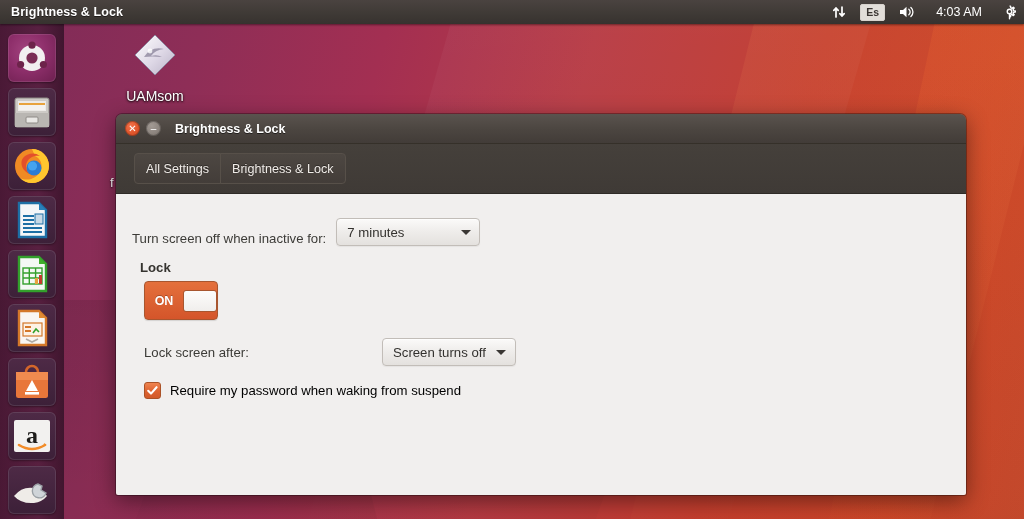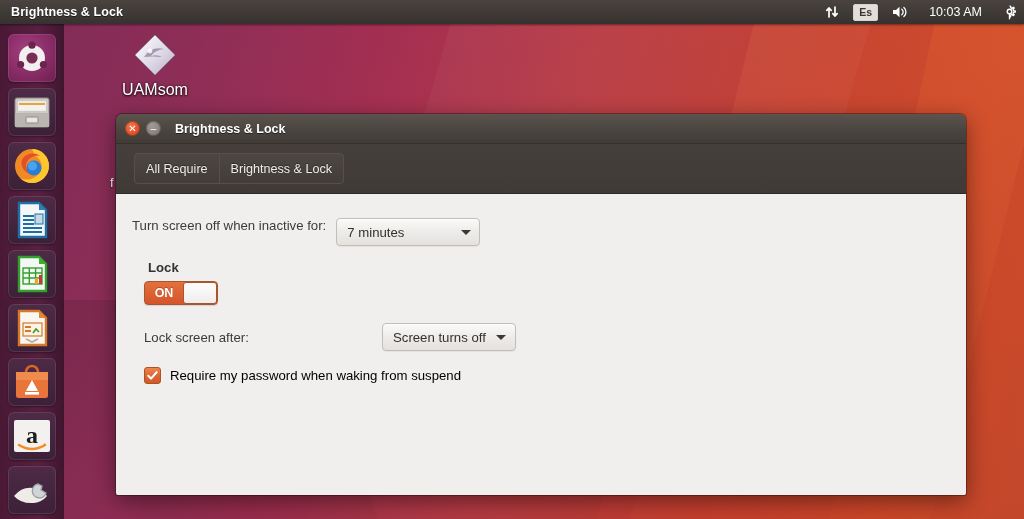--- a/index.html
+++ b/index.html
@@ -151,23 +151,23 @@
     width: 74px;
     text-align: center;
     z-index: 20;
   }
   .di-glyph {
     width: 46px; height: 46px;
     margin: 0 auto;
     position: relative;
   }
   .di-label {
-    margin-top: 3px;
-    color: #ffffff;
-    font-size: 16px;
+    margin-top: 10px;
+    color: #ffffff;
+    font-size: 14px;
     text-shadow: 0 1px 2px rgba(0,0,0,0.85), 0 0 3px rgba(0,0,0,0.6);
   }
   .desktop-text-frag {
     position: absolute;
     left: 110px; top: 175px;
     color: #ffffff;
     font-size: 13px;
     z-index: 21;
     text-shadow: 0 1px 2px rgba(0,0,0,0.8);
   }
@@ -250,21 +250,21 @@
   .content {
     flex: 1;
     background: #f1efee;
     padding: 24px 0 0 16px;
     box-sizing: border-box;
     position: relative;
   }
 
   .row {
     display: flex;
-    align-items: flex-start;
+    align-items: flex-end;
   }
   .row-screenoff { margin-bottom: 14px; }
   .label-text {
     color: #3c3b37;
     font-size: 13.2px;
   }
   .combo {
     height: 28px;
     display: inline-flex;
     align-items: center;
@@ -288,25 +288,25 @@
     border-right: 5px solid transparent;
     border-top: 5px solid #3a3734;
     margin-left: 10px;
     flex: none;
   }
 
   .section-title {
     color: #35332f;
     font-size: 13.2px;
     font-weight: bold;
-    margin: 6px 0 6px 16px;
+    margin: 6px 0 6px 8px;
   }
 
   .toggle {
-    width: 74px; height: 24px;
+    width: 74px; height: 39px;
     border-radius: 4px;
     border: 1px solid #a8562f;
     background: linear-gradient(180deg, #e4703c 0%, #d4552a 100%);
     display: flex;
     align-items: center;
     margin-left: 12px;
     box-sizing: border-box;
     cursor: pointer;
     overflow: hidden;
     box-shadow: 0 1px 1px rgba(0,0,0,0.12);
@@ -383,21 +383,21 @@
         <span class="kbd-badge">Es</span>
       </div>
       <div class="panel-item">
         <svg width="17" height="14" viewBox="0 0 17 14">
           <path d="M1 5 L4 5 L7.5 1.8 L7.5 12.2 L4 9 L1 9 Z" fill="#ffffff"></path>
           <path d="M9.8 4.2 A3.6 3.6 0 0 1 9.8 9.8" stroke="#ffffff" stroke-width="1.3" fill="none" stroke-linecap="round"></path>
           <path d="M11.9 2.4 A6.2 6.2 0 0 1 11.9 11.6" stroke="#ffffff" stroke-width="1.3" fill="none" stroke-linecap="round"></path>
         </svg>
       </div>
       <div class="panel-item">
-        <span class="clock-text">10:03 AM</span>
+        <span class="clock-text">4:03 AM</span>
       </div>
       <div class="panel-item">
         <svg width="15" height="15" viewBox="0 0 16 16">
           <path d="M8 1.2 L9.1 1.2 L9.4 3.1 A5 5 0 0 1 10.6 3.6 L12.1 2.4 L13 3.3 L11.8 4.8 A5 5 0 0 1 12.3 6 L14.2 6.3 L14.2 7.4 L12.3 7.7 A5 5 0 0 1 11.8 8.9 L13 10.4 L12.1 11.3 L10.6 10.1 A5 5 0 0 1 9.4 10.6 L9.1 12.5 L8 12.5" fill="none" stroke="#ffffff" stroke-width="1.5" stroke-linejoin="round"></path>
           <circle cx="8" cy="7" r="2.4" fill="none" stroke="#ffffff" stroke-width="1.5"></circle>
           <path d="M8 10 L8 14.6" stroke="#ffffff" stroke-width="1.5" stroke-linecap="round"></path>
         </svg>
       </div>
     </div>
   </div>
@@ -526,21 +526,21 @@
       <div class="win-btn win-close">
         <span>✕</span>
       </div>
       <div class="win-btn win-min">
         <span>‒</span>
       </div>
       <div class="win-title">Brightness &amp; Lock</div>
     </div>
 
     <div class="toolbar">
-      <div class="tb-button tb-first">All Require</div>
+      <div class="tb-button tb-first">All Settings</div>
       <div class="tb-button tb-second">Brightness &amp; Lock</div>
     </div>
 
     <div class="content">
 
       <div class="row row-screenoff">
         <div class="label-text">Turn screen off when inactive for:</div>
         <div class="combo combo-wide">
           <span class="combo-label">7 minutes</span>
           <span class="caret"></span>

